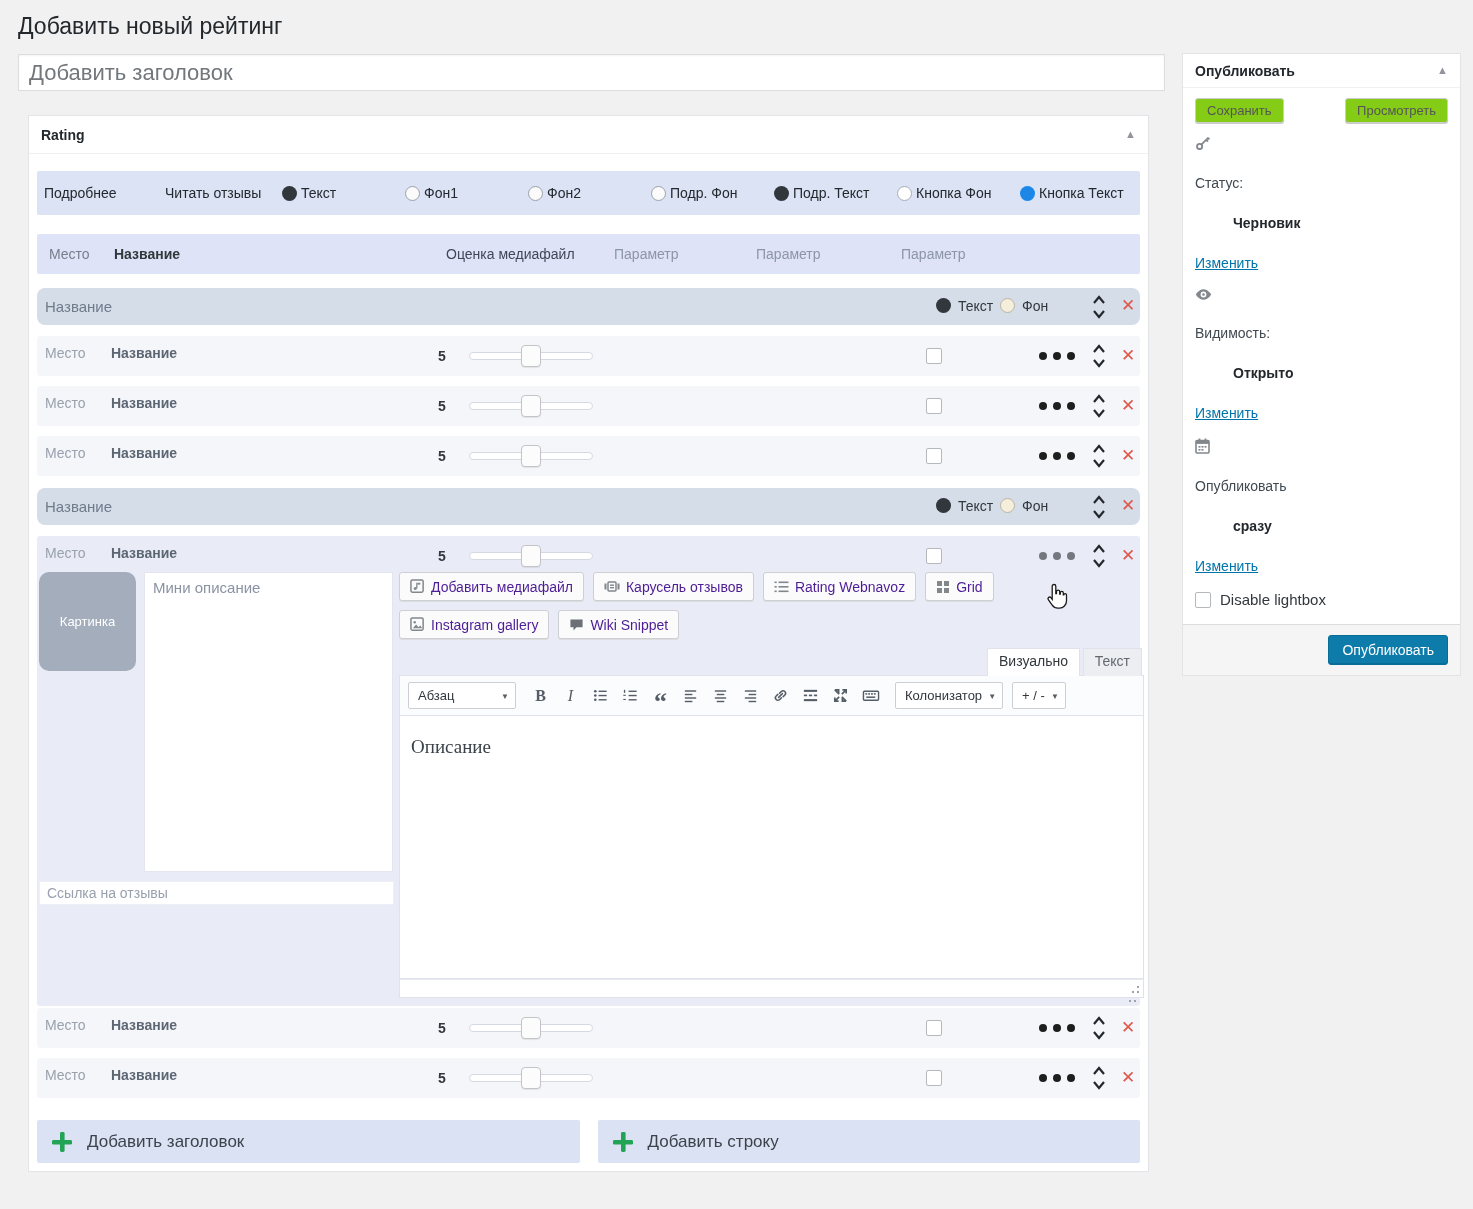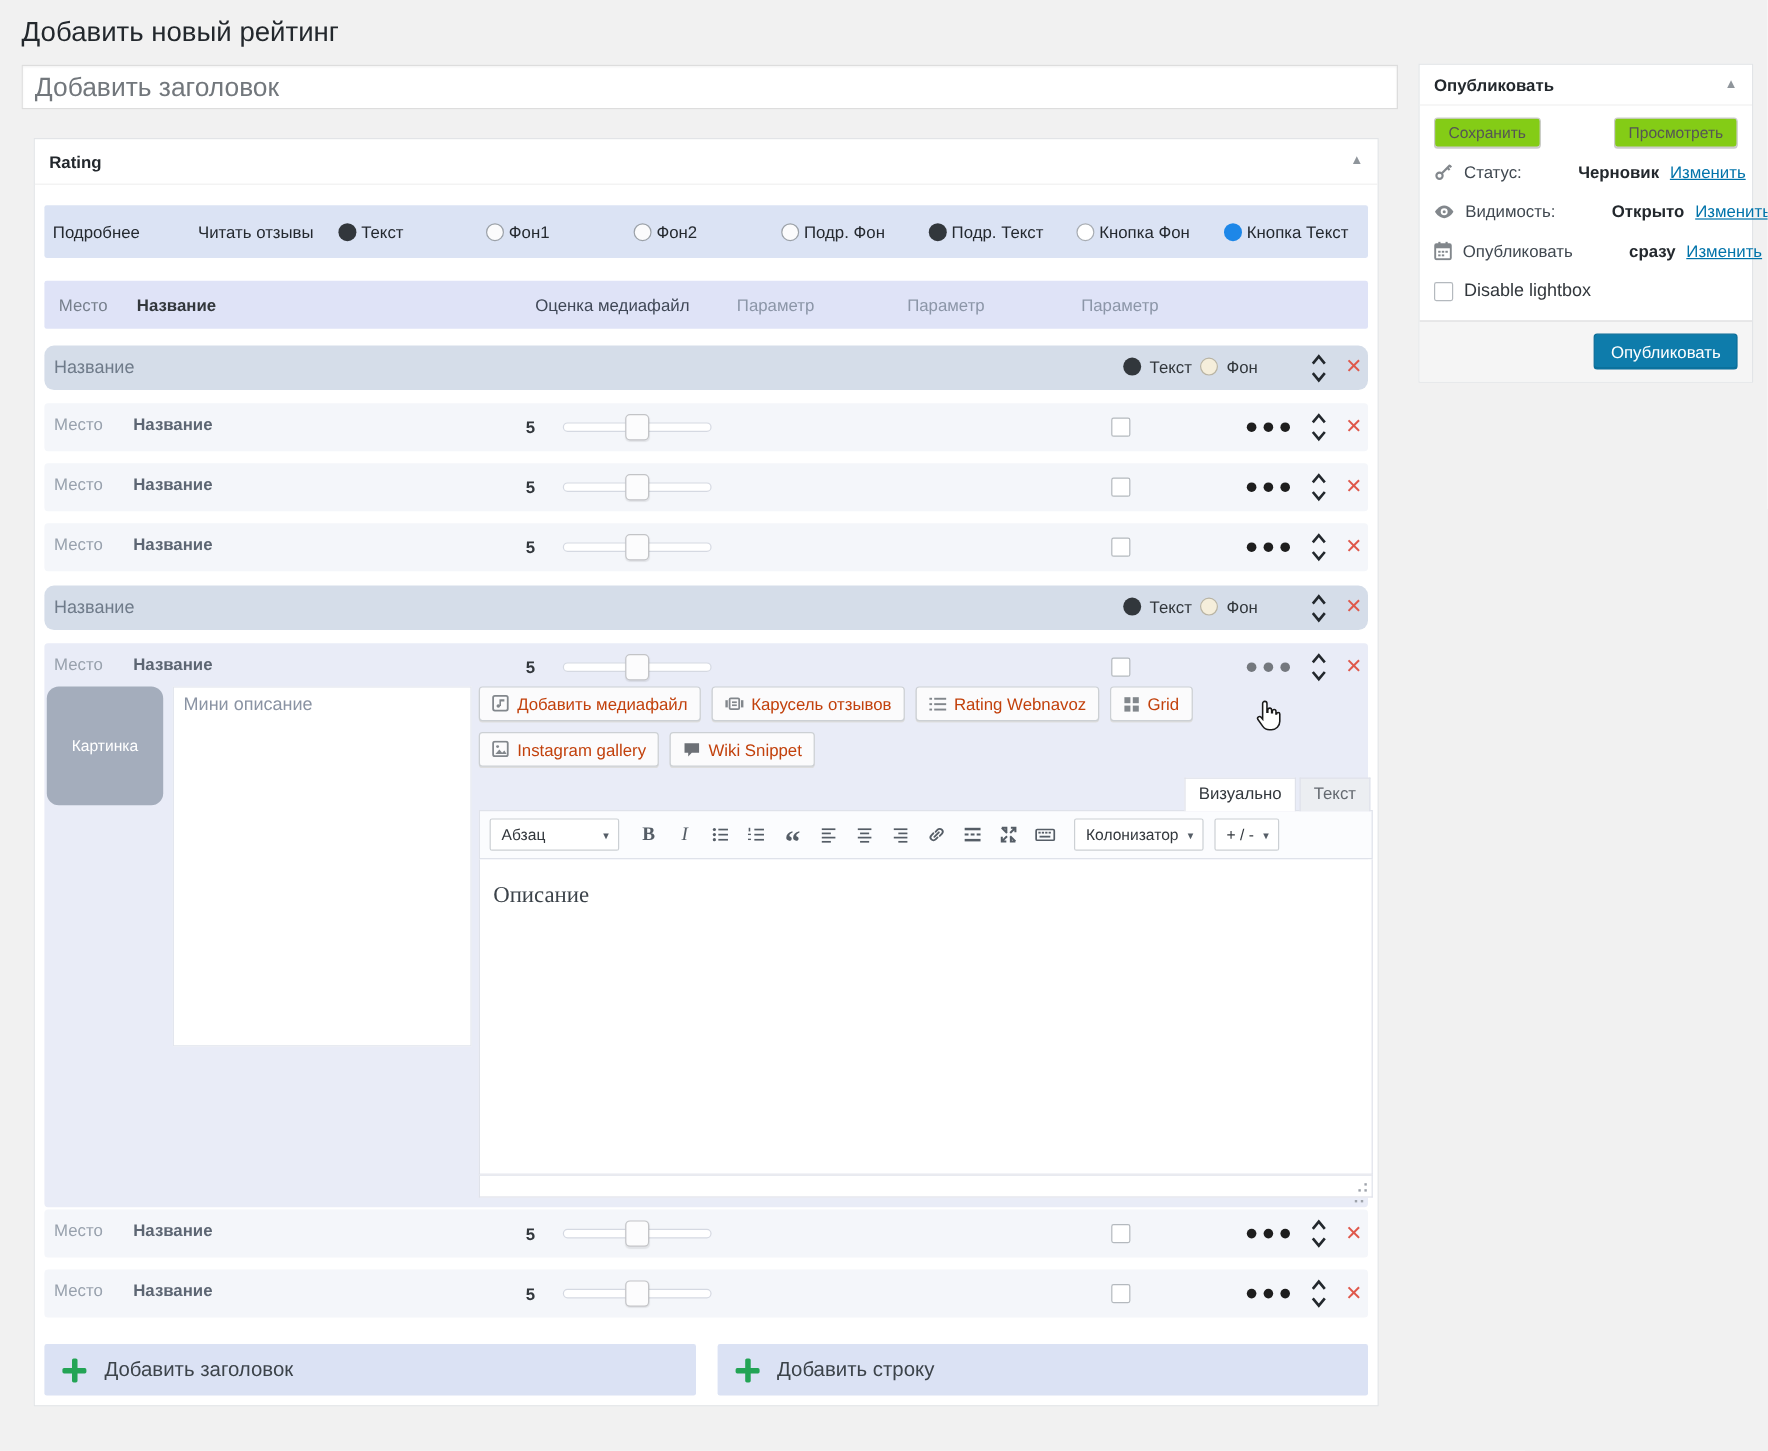--- a/index.html
+++ b/index.html
@@ -106,21 +106,21 @@
     font-family:"Liberation Sans","DejaVu Sans",sans-serif; }
   .reviews-link::placeholder { color:#98a1ad; opacity:1; }
   .grip { position:absolute; width:2px; height:2px; background:#9ea3ab;
     box-shadow:-5px 0 0 #9ea3ab, 0 -5px 0 #9ea3ab; }
   .grip-ta { right:4px; bottom:4px; }
 
   .editor-col { position:absolute; left:362px; top:-4px; width:745px; }
   .media-row { display:flex; flex-wrap:wrap; gap:9px; width:690px; }
   .media-btn { height:29px; display:inline-flex; align-items:center; gap:6px; padding:0 10px;
     background:#fbfbfc; border:1px solid #ccd0d4; border-radius:3px; box-shadow:0 1px 0 #ddd;
-    font-size:14px; color:#c2410c; cursor:pointer; white-space:nowrap; }
+    font-size:14px; color:#4c1d95; cursor:pointer; white-space:nowrap; }
   .media-btn svg { flex:0 0 auto; }
 
   .editor-wrap { margin-top:9px; position:relative; }
   .editor-tabs { height:27px; position:relative; }
   .ed-tab { position:absolute; top:0; height:28px; padding:4px 11px; font-size:14px; cursor:pointer;
     border:1px solid #dfe2ea; border-bottom:none; z-index:2; }
   .tab-visual { right:64px; background:#fff; color:#32373c; }
   .tab-text { right:2px; background:#eceef2; color:#646970; }
   .ed-toolbar { position:relative; z-index:1; display:flex; align-items:center; gap:3px; height:41px;
     padding:0 8px; background:#fbfcfe; border:1px solid #dfe2ea; }
@@ -152,22 +152,22 @@
   
   .sidebar { position:absolute; left:1182px; top:53px; width:279px; }
   .side-head { display:flex; justify-content:space-between; align-items:center; padding:0 12px;
     height:34px; border-bottom:1px solid #f0f0f1; }
   .side-head .hndle { font-size:14px; font-weight:700; color:#23282d; }
   .side-body { padding:10px 12px 2px; }
   .minor-actions { display:flex; justify-content:space-between; margin-bottom:12px; }
   .btn-secondary { background:#84cc16; border:1px solid #ccc; border-radius:3px; box-shadow:0 1px 0 #ccc;
     color:#555; font-size:13px; padding:4px 11px; cursor:pointer;
     font-family:"Liberation Sans","DejaVu Sans",sans-serif; }
-  .misc-row { display:flex; align-items:center; gap:9px; margin:6px 0 17px; font-size:14px; color:#404850;
-    white-space:nowrap; }
+  .misc-row { display:flex; gap:24px; margin:6px 0 17px; font-size:14px; color:#404850;
+    white-space:nowrap;flex-direction:column; }
   .misc-row b { color:#23282d;margin-left:38px; }
   .edit-link { color:#0073aa; text-decoration:underline; cursor:pointer; }
   .lightbox-row { display:flex; align-items:center; gap:9px; margin:4px 0 14px; font-size:15px; color:#32373c; }
   .cb { width:16px; height:16px; background:#fff; border:1px solid #b4b9be; border-radius:2px; cursor:pointer;
     flex:0 0 auto; }
   .major-actions { background:#f5f5f5; border-top:1px solid #dcdcde; padding:10px 12px; text-align:right; }
   .btn-primary { background:#0e7cab; border:1px solid #0a6d98; border-radius:3px; color:#fff; font-size:14px;
     padding:6px 13px; cursor:pointer; box-shadow:inset 0 -1px 0 #0a6d98;
     font-family:"Liberation Sans","DejaVu Sans",sans-serif; }
 
@@ -341,20 +341,21 @@
                 <polyline points="3,17 8,23 13,17" fill="none" stroke="#23282d" stroke-width="2.2"></polyline>
               </svg></span>
           <span class="c-del">✕</span>
         </div>
         <div class="exp-body">
           <div class="img-box">
               <span>Картинка</span>
             </div>
           <textarea class="mini-desc" placeholder="Мини описание" style=""></textarea>
           <span class="grip grip-ta"></span>
+          <input class="reviews-link" placeholder="Ссылка на отзывы" style="">
 
           <div class="editor-col">
             <div class="media-row">
               <span class="media-btn">
                 <svg class="icon16" width="15" height="15" viewBox="0 0 16 16">
                     <rect x="1" y="1" width="13" height="13" rx="1.5" fill="none" stroke="#82878c" stroke-width="1.6"></rect>
                     <circle cx="5.6" cy="10" r="1.6" fill="#82878c"></circle>
                     <rect x="6.6" y="4" width="1.4" height="6" fill="#82878c"></rect>
                     <path d="M8 4h3v2H8z" fill="#82878c"></path>
                   </svg>

